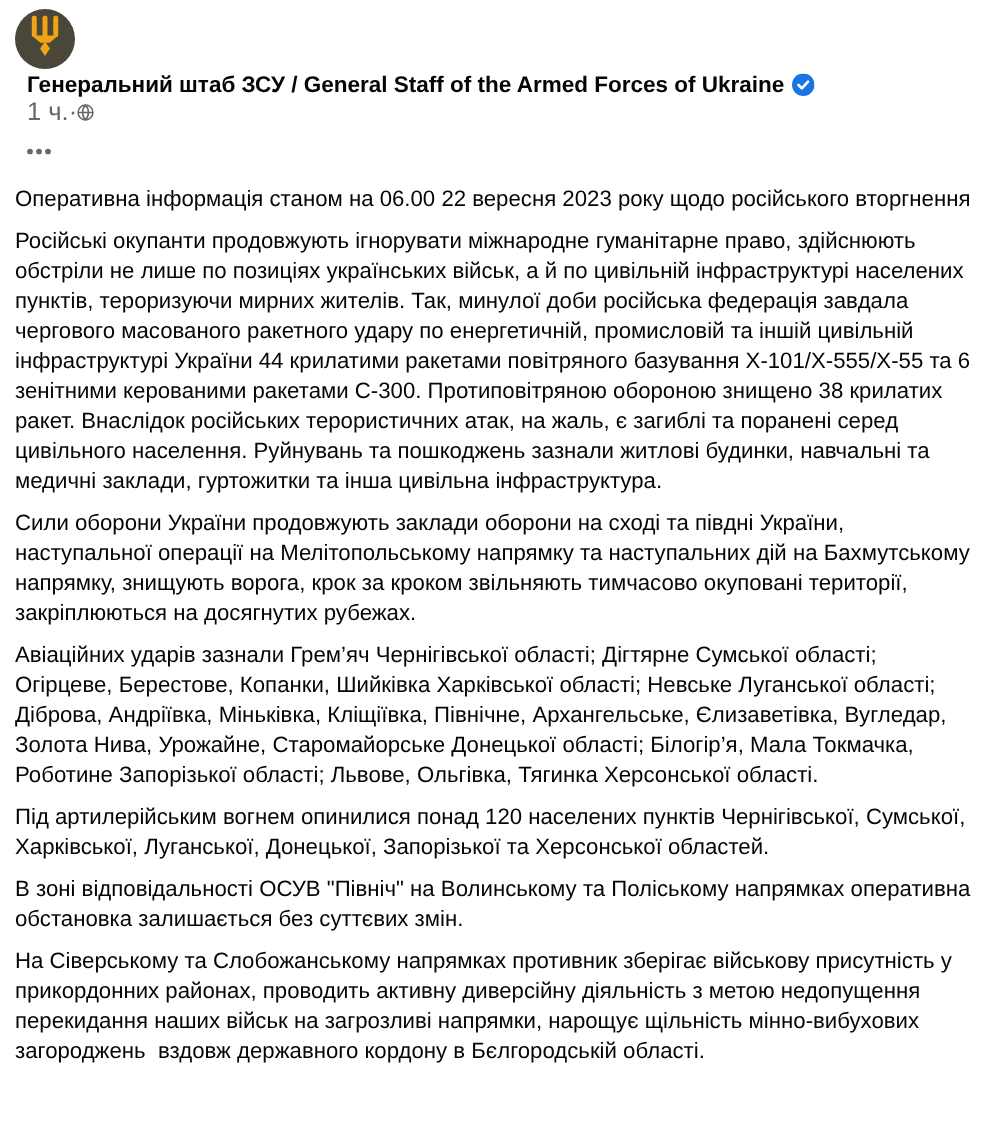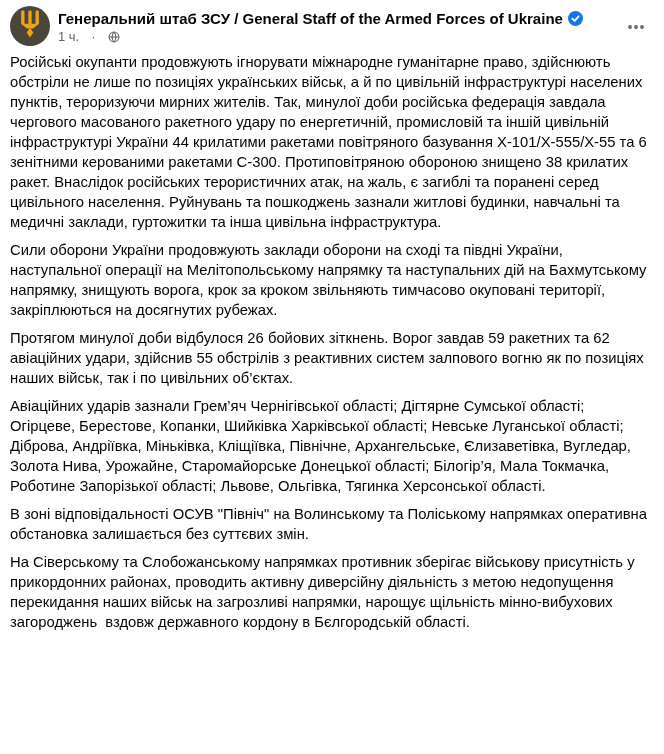--- a/index.html
+++ b/index.html
@@ -13,22 +13,23 @@
   }
   .post-card {
     width: 664px;
     height: 754px;
     background: #ffffff;
     box-sizing: border-box;
   }
   
   .post-header {
     display: flex;
-    align-items: center;
+    align-items: flex-start;
     padding: 6px 12px 4px 10px;
+    flex-direction: column;
   }
   .avatar {
     width: 40px;
     height: 40px;
     border-radius: 50%;
     background: #4a4639;
     display: flex;
     align-items: center;
     justify-content: center;
     flex: 0 0 auto;
@@ -53,23 +54,23 @@
     white-space: nowrap;
     cursor: pointer;
   }
   .verified-badge {
     display: inline-flex;
     flex: 0 0 auto;
   }
   .timestamp-row {
     display: flex;
     align-items: center;
-    gap: 12px;
+    gap: 0;
     color: #65676b;
-    font-size: 13px;
+    font-size: 17px;
     line-height: 16px;
     margin-top: 1px;
   }
   .timestamp { cursor: pointer; }
   .dot-sep { color: #65676b; }
   .more-btn {
     flex: 0 0 auto;
     width: 32px;
     height: 32px;
     border: none;
@@ -143,21 +144,22 @@
           <circle cx="4" cy="10" r="1.9"></circle>
           <circle cx="10" cy="10" r="1.9"></circle>
           <circle cx="16" cy="10" r="1.9"></circle>
         </svg>
       </span>
     </button>
 
   </div>
 
   <div class="post-body">
+    <p>Оперативна інформація станом на 06.00 22 вересня 2023 року щодо російського вторгнення</p>
     <p>Російські окупанти продовжують ігнорувати міжнародне гуманітарне право, здійснюють обстріли не лише по позиціях українських військ, а й по цивільній інфраструктурі населених пунктів, тероризуючи мирних жителів. Так, минулої доби російська федерація завдала чергового масованого ракетного удару по енергетичній, промисловій та іншій цивільній інфраструктурі України 44 крилатими ракетами повітряного базування Х-101/Х-555/Х-55 та 6 зенітними керованими ракетами С-300. Протиповітряною обороною знищено 38 крилатих ракет. Внаслідок російських терористичних атак, на жаль, є загиблі та поранені серед цивільного населення. Руйнувань та пошкоджень зазнали житлові будинки, навчальні та медичні заклади, гуртожитки та інша цивільна інфраструктура.</p>
     <p>Сили оборони України продовжують заклади оборони на сході та півдні України, наступальної операції на Мелітопольському напрямку та наступальних дій на Бахмутському напрямку, знищують ворога, крок за кроком звільняють тимчасово окуповані території, закріплюються на досягнутих рубежах.</p>
-    <p>Протягом минулої доби відбулося 26 бойових зіткнень. Ворог завдав 59 ракетних та 62 авіаційних удари, здійснив 55 обстрілів з реактивних систем залпового вогню як по позиціях наших військ, так і по цивільних об’єктах.</p>
     <p>Авіаційних ударів зазнали Грем’яч Чернігівської області; Дігтярне Сумської області; Огірцеве, Берестове, Копанки, Шийківка Харківської області; Невське Луганської області; Діброва, Андріївка, Міньківка, Кліщіївка, Північне, Архангельське, Єлизаветівка, Вугледар, Золота Нива, Урожайне, Старомайорське Донецької області; Білогір’я, Мала Токмачка, Роботине Запорізької області; Львове, Ольгівка, Тягинка Херсонської області.</p>
+    <p>Під артилерійським вогнем опинилися понад 120 населених пунктів Чернігівської, Сумської, Харківської, Луганської, Донецької, Запорізької та Херсонської областей.</p>
     <p>В зоні відповідальності ОСУВ "Північ" на Волинському та Поліському напрямках оперативна обстановка залишається без суттєвих змін.</p>
     <p>На Сіверському та Слобожанському напрямках противник зберігає військову присутність у прикордонних районах, проводить активну диверсійну діяльність з метою недопущення перекидання наших військ на загрозливі напрямки, нарощує щільність мінно-вибухових загороджень  вздовж державного кордону в Бєлгородській області.</p>
   </div>
 
 </div>
 
 </body></html>

